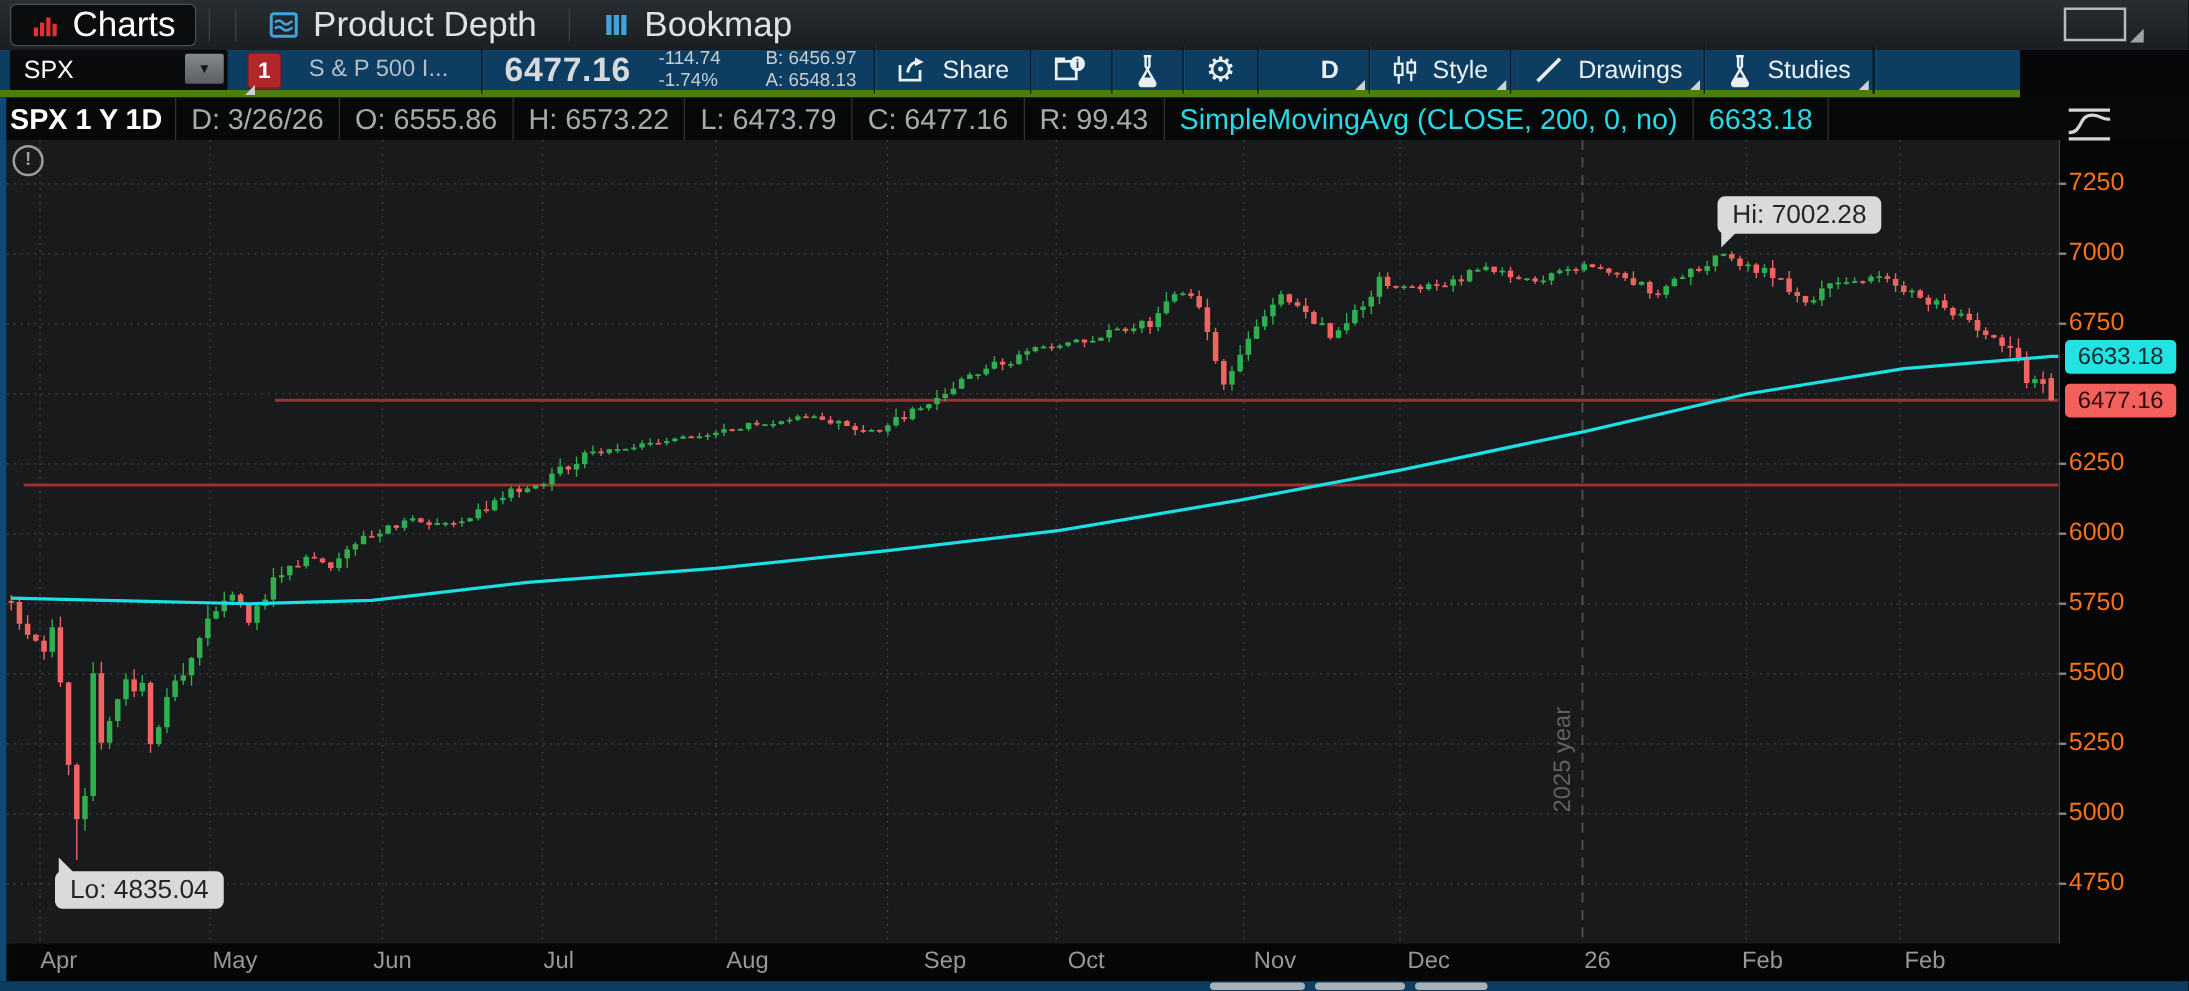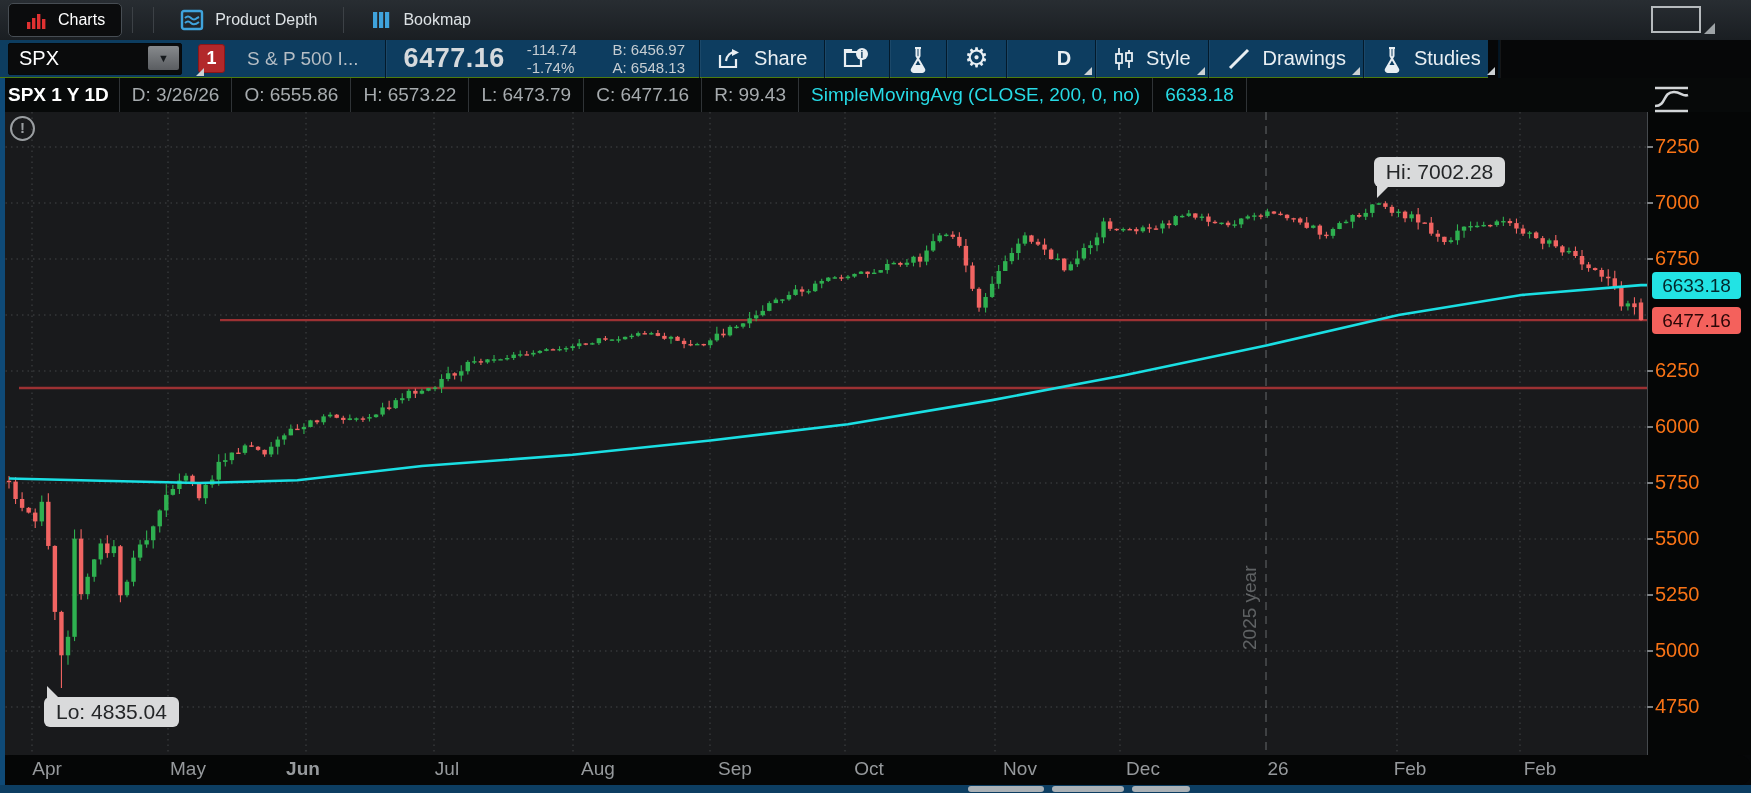--- a/index.html
+++ b/index.html
@@ -2,50 +2,50 @@
 <html><head>
 <meta charset="utf-8">
 <style>
   html,body{margin:0;padding:0;background:#060708;}
   .app{position:relative;width:1751px;height:793px;overflow:hidden;background:#060708;
        font-family:"Liberation Sans","DejaVu Sans",sans-serif;-webkit-font-smoothing:antialiased;}
 
   
   .tabbar{position:absolute;left:0;top:0;width:1751px;height:40px;
           background:linear-gradient(#282d32,#1a1e22);display:flex;align-items:center;padding-left:8px;box-sizing:border-box;}
-  .tab{display:flex;align-items:center;gap:11px;height:32px;padding:0 16px;color:#dde2e5;font-size:16px;white-space:nowrap;cursor:default;justify-content:center;}
+  .tab{display:flex;align-items:center;gap:11px;height:32px;padding:0 16px;color:#dde2e5;font-size:28px;white-space:nowrap;cursor:default;justify-content:center;}
   .tab.active{background:#0b0c0d;border:1px solid #474d53;border-radius:5px;color:#fff;}
   .tabsep{width:1px;height:26px;background:#3c4146;margin:0 10px;}
   .widgetbtn{position:absolute;left:1651px;top:6px;width:50px;height:27px;border:2px solid #b6babd;background:transparent;box-sizing:border-box;}
   .widgettri{position:absolute;left:1704px;top:23px;width:0;height:0;border-left:11px solid transparent;border-bottom:11px solid #9ea3a6;}
 
   
-  .ribbon{position:absolute;left:0;top:40px;width:1488px;height:38px;background:#0d3d60;
-          display:flex;align-items:center;color:#e9eff3;font-size:20px;box-sizing:border-box;border-bottom:1px solid #4d7c0f;}
+  .ribbon{position:absolute;left:0;top:40px;width:1616px;height:38px;background:#0d3d60;
+          display:flex;align-items:center;color:#e9eff3;font-size:20px;box-sizing:border-box;border-bottom:6px solid #4d7c0f;}
   .rsep{width:1px;height:38px;background:rgba(2,22,38,.9);box-shadow:1px 0 0 rgba(255,255,255,.06);flex:none;}
   .symfield{position:relative;margin-left:8px;width:172px;height:30px;background:#0a0b0c;border:1px solid #05090c;
             border-radius:2px;display:flex;align-items:center;flex:none;}
   .symtext{padding-left:10px;color:#fff;font-size:20px;}
   .symarrow{position:absolute;right:2px;top:2px;width:31px;height:24px;border-radius:2px;
             background:linear-gradient(#878a8d,#5a5d61);display:flex;align-items:center;justify-content:center;
             color:#15191c;font-size:11px;}
   .alertbadge{margin-left:16px;width:25px;height:27px;background:#b2282a;border:1px solid #8c1619;border-radius:3px;
               color:#fff;font-weight:bold;font-size:18px;display:flex;align-items:center;justify-content:center;flex:none;}
   .desc{margin-left:22px;margin-right:26px;color:#b6bec5;font-size:19px;white-space:nowrap;}
   .price{margin-left:18px;font-size:27px;font-weight:bold;color:#d6dadd;letter-spacing:.5px;}
   .stack{display:flex;flex-direction:column;justify-content:center;font-size:15px;color:#c6cdd2;line-height:18px;margin-left:22px;margin-right:14px;white-space:nowrap;}
   .rbtn{position:relative;display:flex;align-items:center;gap:11px;height:38px;padding:0 17px;white-space:nowrap;cursor:default;}
   .corner{position:absolute;right:3px;bottom:3px;width:0;height:0;border-left:8px solid transparent;border-bottom:8px solid #ccd1d4;}
   .cornerfloat{position:absolute;width:0;height:0;border-left:8px solid transparent;border-bottom:8px solid #ccd1d4;}
   .gap1{width:26px;flex:none;}
   .fill{flex:1;}
 
   
   .statusrow{position:absolute;left:0;top:78px;width:1751px;height:34px;background:#070909;
-             display:flex;align-items:center;font-size:19px;color:#a6abae;}
+             display:flex;align-items:center;font-size:23px;color:#a6abae;}
   .scell{padding:0 12px;white-space:nowrap;}
   .scell.first{color:#fff;font-weight:bold;padding-left:8px;padding-right:10px;}
   .scell.cyan{color:#27dbe6;}
   .sdiv{width:1px;height:34px;background:#2f3336;flex:none;}
 
   
   #plot{position:absolute;left:0;top:112px;background:#191a1c;}
   .yaxis{position:absolute;left:1647px;top:112px;width:104px;height:643px;background:#050606;border-left:1px solid #45494d;box-sizing:border-box;}
   .ylabel{position:absolute;left:7px;width:70px;color:#f97316;font-size:20px;}
   .ytick{position:absolute;left:-1px;width:6px;height:2px;background:#7d8184;}
@@ -811,24 +811,24 @@
           <line x1="3" y1="4" x2="36" y2="4"></line>
           <line x1="3" y1="27" x2="36" y2="27"></line>
           <path d="M3 22 C15 22 10 8 22 8 C29 8 31 13 36 11"></path>
         </g>
       </svg>
   </div>
 
   <div class="xaxis" id="xaxis">
       <div class="mlabel" style="left: 47px;">Apr</div>
       <div class="mlabel" style="left: 188px;">May</div>
-      <div class="mlabel" style="left: 303px; font-weight: bold;">Jun</div>
+      <div class="mlabel" style="left: 314px;">Jun</div>
       <div class="mlabel" style="left: 447px;">Jul</div>
       <div class="mlabel" style="left: 598px;">Aug</div>
-      <div class="mlabel" style="left: 735px;">Sep</div>
+      <div class="mlabel" style="left: 756px;">Sep</div>
       <div class="mlabel" style="left: 869px;">Oct</div>
       <div class="mlabel" style="left: 1020px;">Nov</div>
       <div class="mlabel" style="left: 1143px;">Dec</div>
       <div class="mlabel" style="left: 1278px;">26</div>
       <div class="mlabel" style="left: 1410px;">Feb</div>
       <div class="mlabel" style="left: 1540px;">Feb</div>
     </div>
 
   <div class="edgeleft"></div>
   <div class="edgebottom"></div>

